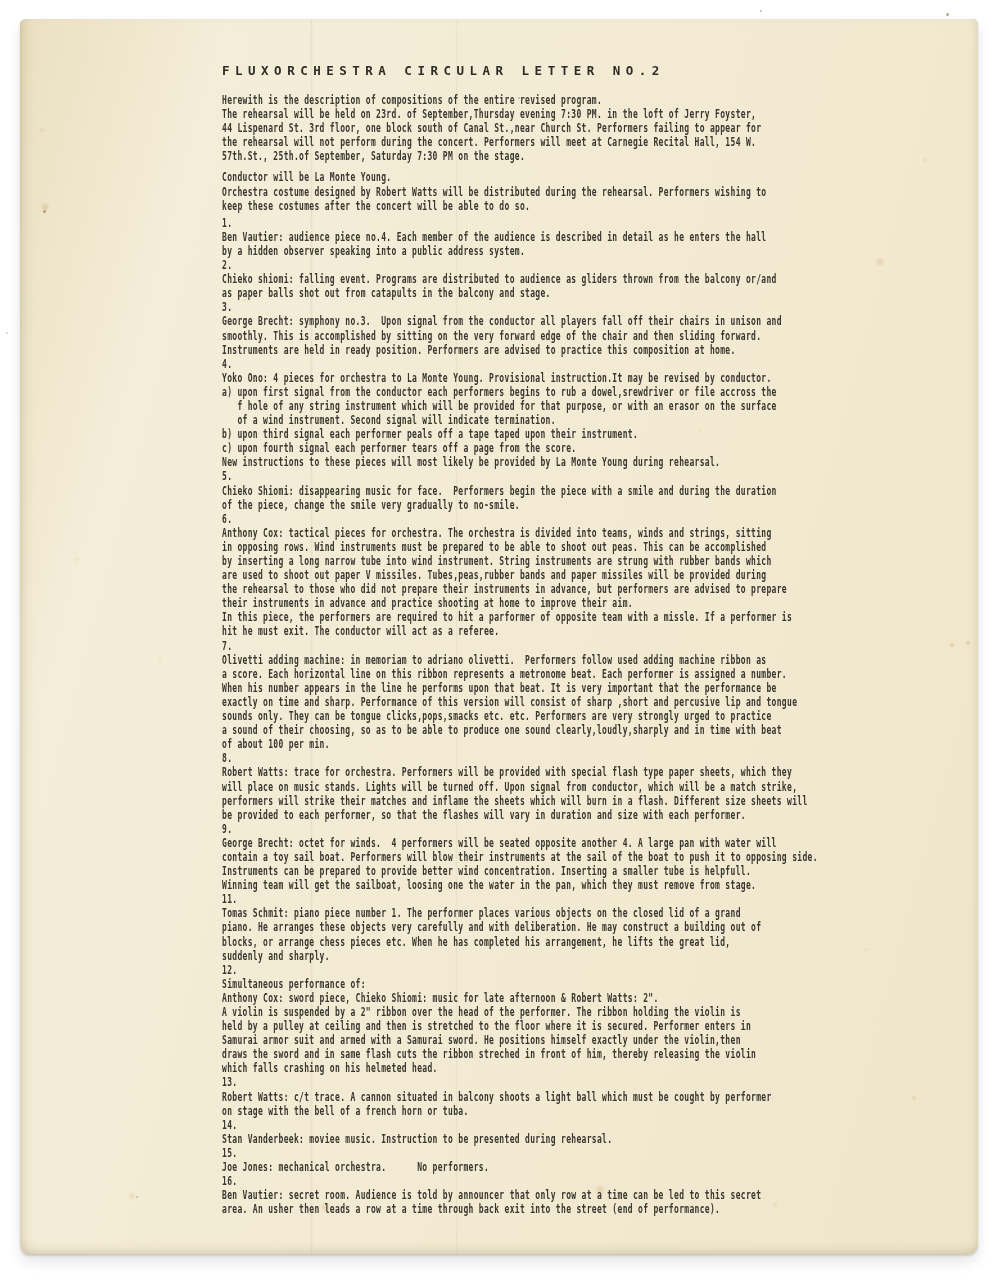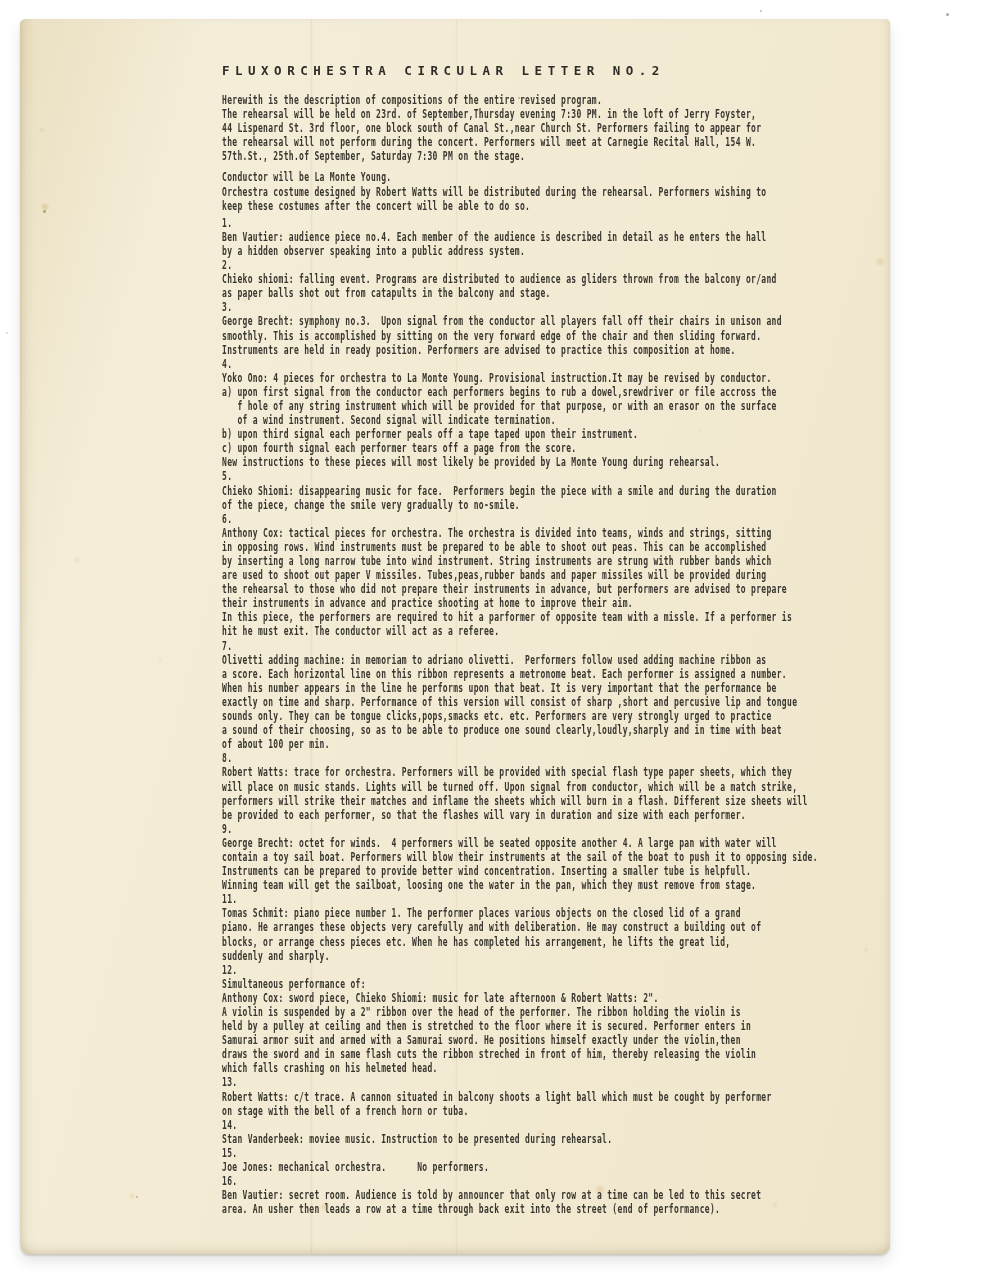--- a/index.html
+++ b/index.html
@@ -2,21 +2,21 @@
 <html><head>
 <meta charset="utf-8">
 <style>
   html,body{margin:0;padding:0;}
   body{
     width:1000px;height:1280px;position:relative;overflow:hidden;
     background:#ffffff;
     font-family:"DejaVu Sans Mono", monospace;
   }
   .paper{
-    position:absolute;left:20px;top:19px;width:870px;height:1235px;
+    position:absolute;left:20px;top:19px;width:958px;height:1235px;
     border-radius:6px 4px 10px 8px / 5px 5px 9px 12px;
     background-color:#f1e9d1;
     background-image:
       radial-gradient(circle 7px at 25px 188px,  rgba(190,150,70,.33) 0, rgba(190,150,70,0) 70%),
       radial-gradient(circle 5px at 22px 111px,  rgba(190,150,70,.18) 0, rgba(190,150,70,0) 70%),
       radial-gradient(circle 8px at 860px 243px, rgba(200,160,75,.28) 0, rgba(200,160,75,0) 70%),
       radial-gradient(circle 9px at 580px 1171px,rgba(205,165,80,.30) 0, rgba(205,165,80,0) 70%),
       radial-gradient(circle 8px at 305px 1188px,rgba(205,165,80,.33) 0, rgba(205,165,80,0) 70%),
       radial-gradient(circle 6px at 112px 1177px,rgba(200,160,75,.22) 0, rgba(200,160,75,0) 70%),
       radial-gradient(circle 6px at 520px 1114px,rgba(200,160,75,.18) 0, rgba(200,160,75,0) 70%),

